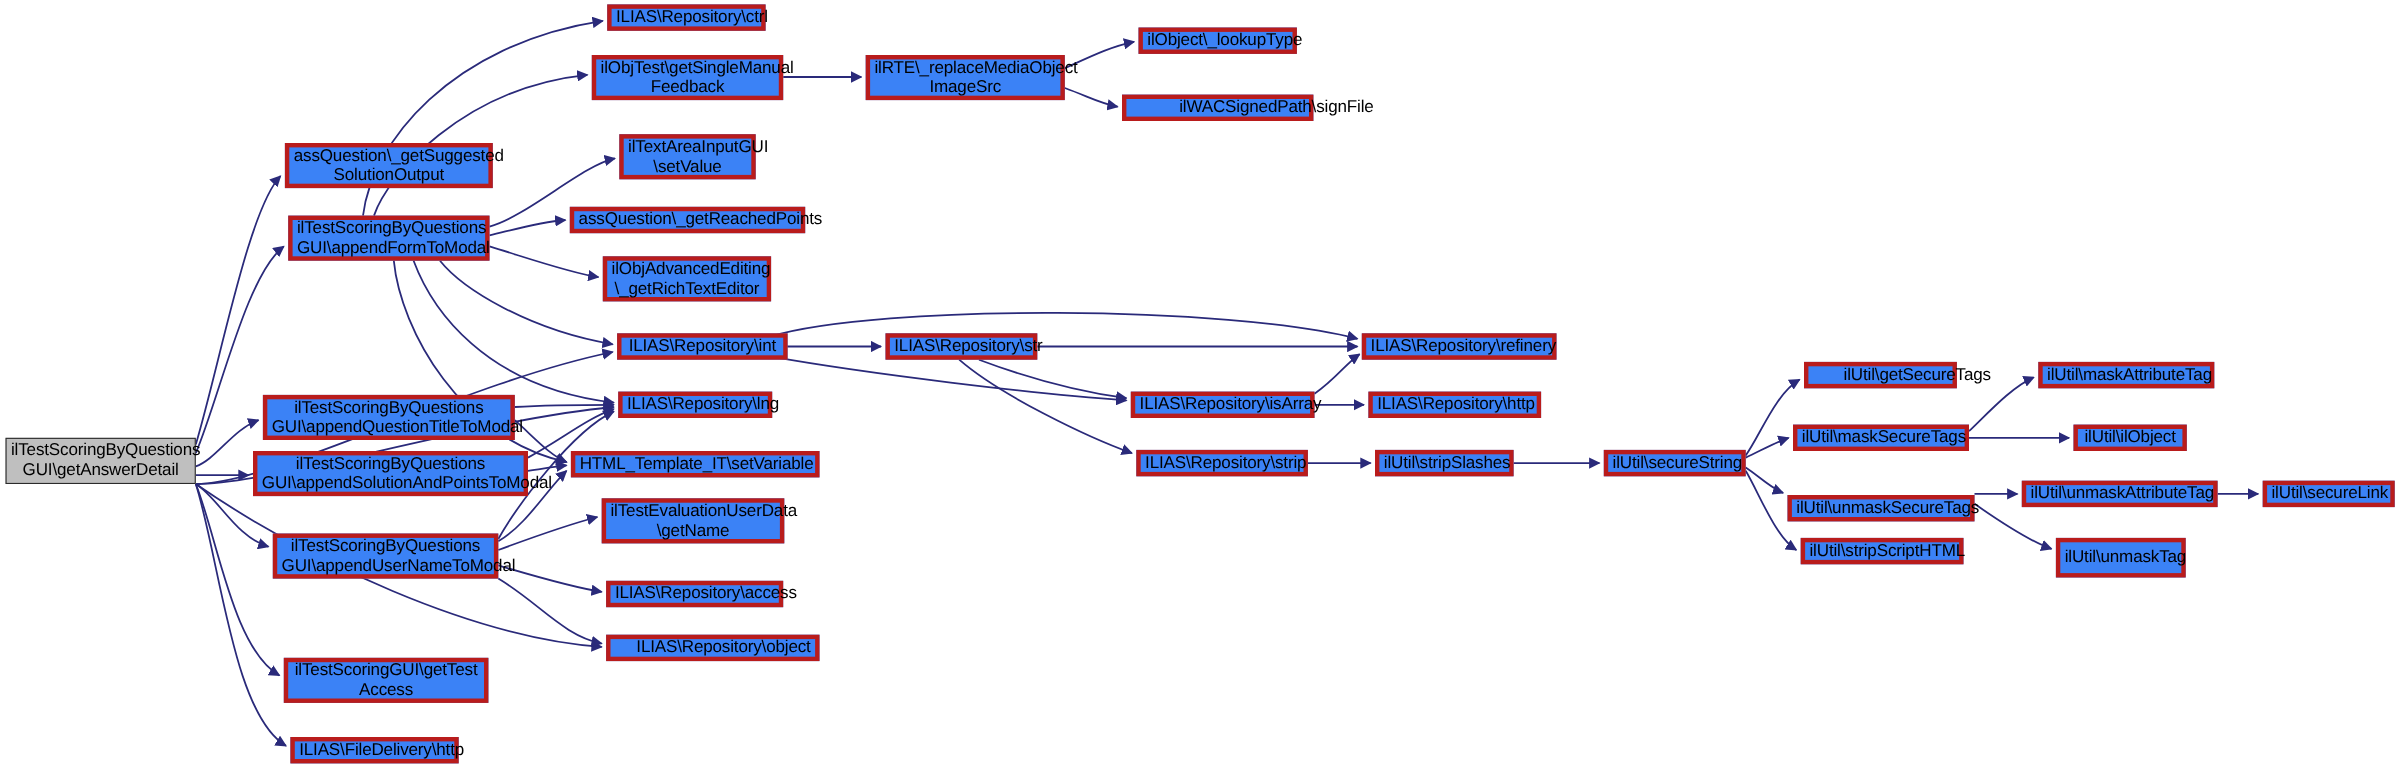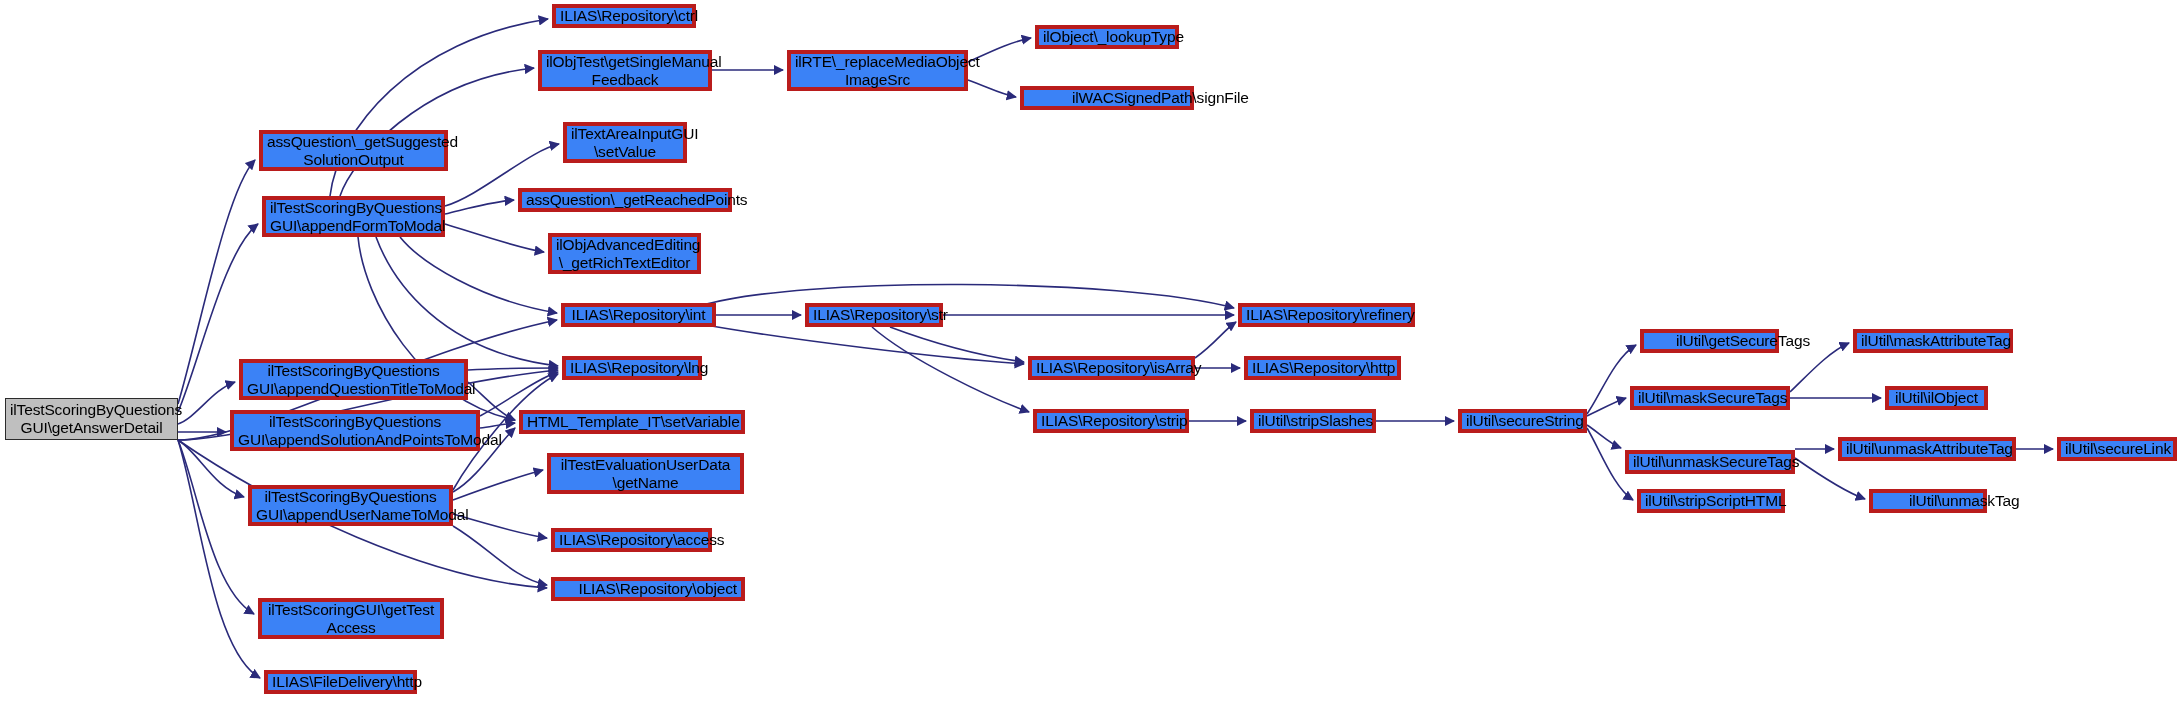--- a/index.html
+++ b/index.html
@@ -133,21 +133,21 @@
       <div class="node" style="left: 538px; top: 50px; width: 174px; height: 41px;"><span class="lbl">ilObjTest\getSingleManual
 Feedback</span></div>
       <div class="node" style="left: 563px; top: 122px; width: 124px; height: 41px;"><span class="lbl">ilTextAreaInputGUI
 \setValue</span></div>
       <div class="node" style="left: 518px; top: 188px; width: 214px; height: 24px; align-items: center;"><span class="lbl">assQuestion\_getReachedPoints</span></div>
       <div class="node" style="left: 548px; top: 233px; width: 153px; height: 41px;"><span class="lbl">ilObjAdvancedEditing
 \_getRichTextEditor</span></div>
       <div class="node" style="left: 561px; top: 303px; width: 155px; height: 24px;"><span class="lbl">ILIAS\Repository\int</span></div>
       <div class="node" style="left: 562px; top: 356px; width: 140px; height: 24px;"><span class="lbl">ILIAS\Repository\lng</span></div>
       <div class="node" style="left: 519px; top: 410px; width: 226px; height: 24px;"><span class="lbl">HTML_Template_IT\setVariable</span></div>
-      <div class="node" style="left: 547px; top: 453px; width: 197px; height: 41px;"><span class="lbl">ilTestEvaluationUserData
+      <div class="node" style="left: 547px; top: 453px; width: 166px; height: 41px;"><span class="lbl">ilTestEvaluationUserData
 \getName</span></div>
       <div class="node" style="left: 551px; top: 528px; width: 161px; height: 24px;"><span class="lbl">ILIAS\Repository\access</span></div>
       <div class="node" style="left: 551px; top: 577px; width: 194px; height: 24px; text-align: right;"><span class="lbl">ILIAS\Repository\object</span></div>
       <div class="node" style="left: 787px; top: 50px; width: 181px; height: 41px;"><span class="lbl">ilRTE\_replaceMediaObject
 ImageSrc</span></div>
       <div class="node" style="left: 1035px; top: 25px; width: 144px; height: 24px;"><span class="lbl">ilObject\_lookupType</span></div>
       <div class="node" style="left: 1020px; top: 86px; width: 174px; height: 24px; padding-left: 44px;"><span class="lbl">ilWACSignedPath\signFile</span></div>
       <div class="node" style="left: 805px; top: 303px; width: 138px; height: 24px;"><span class="lbl">ILIAS\Repository\str</span></div>
       <div class="node" style="left: 1028px; top: 356px; width: 167px; height: 24px;"><span class="lbl">ILIAS\Repository\isArray</span></div>
       <div class="node" style="left: 1033px; top: 409px; width: 156px; height: 24px;"><span class="lbl">ILIAS\Repository\strip</span></div>
@@ -155,16 +155,16 @@
       <div class="node" style="left: 1244px; top: 356px; width: 157px; height: 24px;"><span class="lbl">ILIAS\Repository\http</span></div>
       <div class="node" style="left: 1250px; top: 409px; width: 126px; height: 24px;"><span class="lbl">ilUtil\stripSlashes</span></div>
       <div class="node" style="left: 1458px; top: 409px; width: 129px; height: 24px;"><span class="lbl">ilUtil\secureString</span></div>
       <div class="node" style="left: 1640px; top: 329px; width: 139px; height: 24px; padding-left: 28px;"><span class="lbl">ilUtil\getSecureTags</span></div>
       <div class="node" style="left: 1630px; top: 386px; width: 160px; height: 24px;"><span class="lbl">ilUtil\maskSecureTags</span></div>
       <div class="node" style="left: 1625px; top: 450px; width: 170px; height: 24px;"><span class="lbl">ilUtil\unmaskSecureTags</span></div>
       <div class="node" style="left: 1637px; top: 489px; width: 148px; height: 24px;"><span class="lbl">ilUtil\stripScriptHTML</span></div>
       <div class="node" style="left: 1853px; top: 329px; width: 160px; height: 24px;"><span class="lbl">ilUtil\maskAttributeTag</span></div>
       <div class="node" style="left: 1885px; top: 386px; width: 103px; height: 24px;"><span class="lbl">ilUtil\ilObject</span></div>
       <div class="node" style="left: 1838px; top: 437px; width: 178px; height: 24px;"><span class="lbl">ilUtil\unmaskAttributeTag</span></div>
-      <div class="node" style="left: 1869px; top: 489px; width: 118px; height: 24px; padding-left: 32px;"><span class="lbl">ilUtil\unmaskTag</span></div>
+      <div class="node" style="left: 1869px; top: 489px; width: 118px; height: 36px;"><span class="lbl">ilUtil\unmaskTag</span></div>
       <div class="node" style="left: 2057px; top: 437px; width: 120px; height: 24px;"><span class="lbl">ilUtil\secureLink</span></div>
     </div>
 </div>
 
 </body></html>

